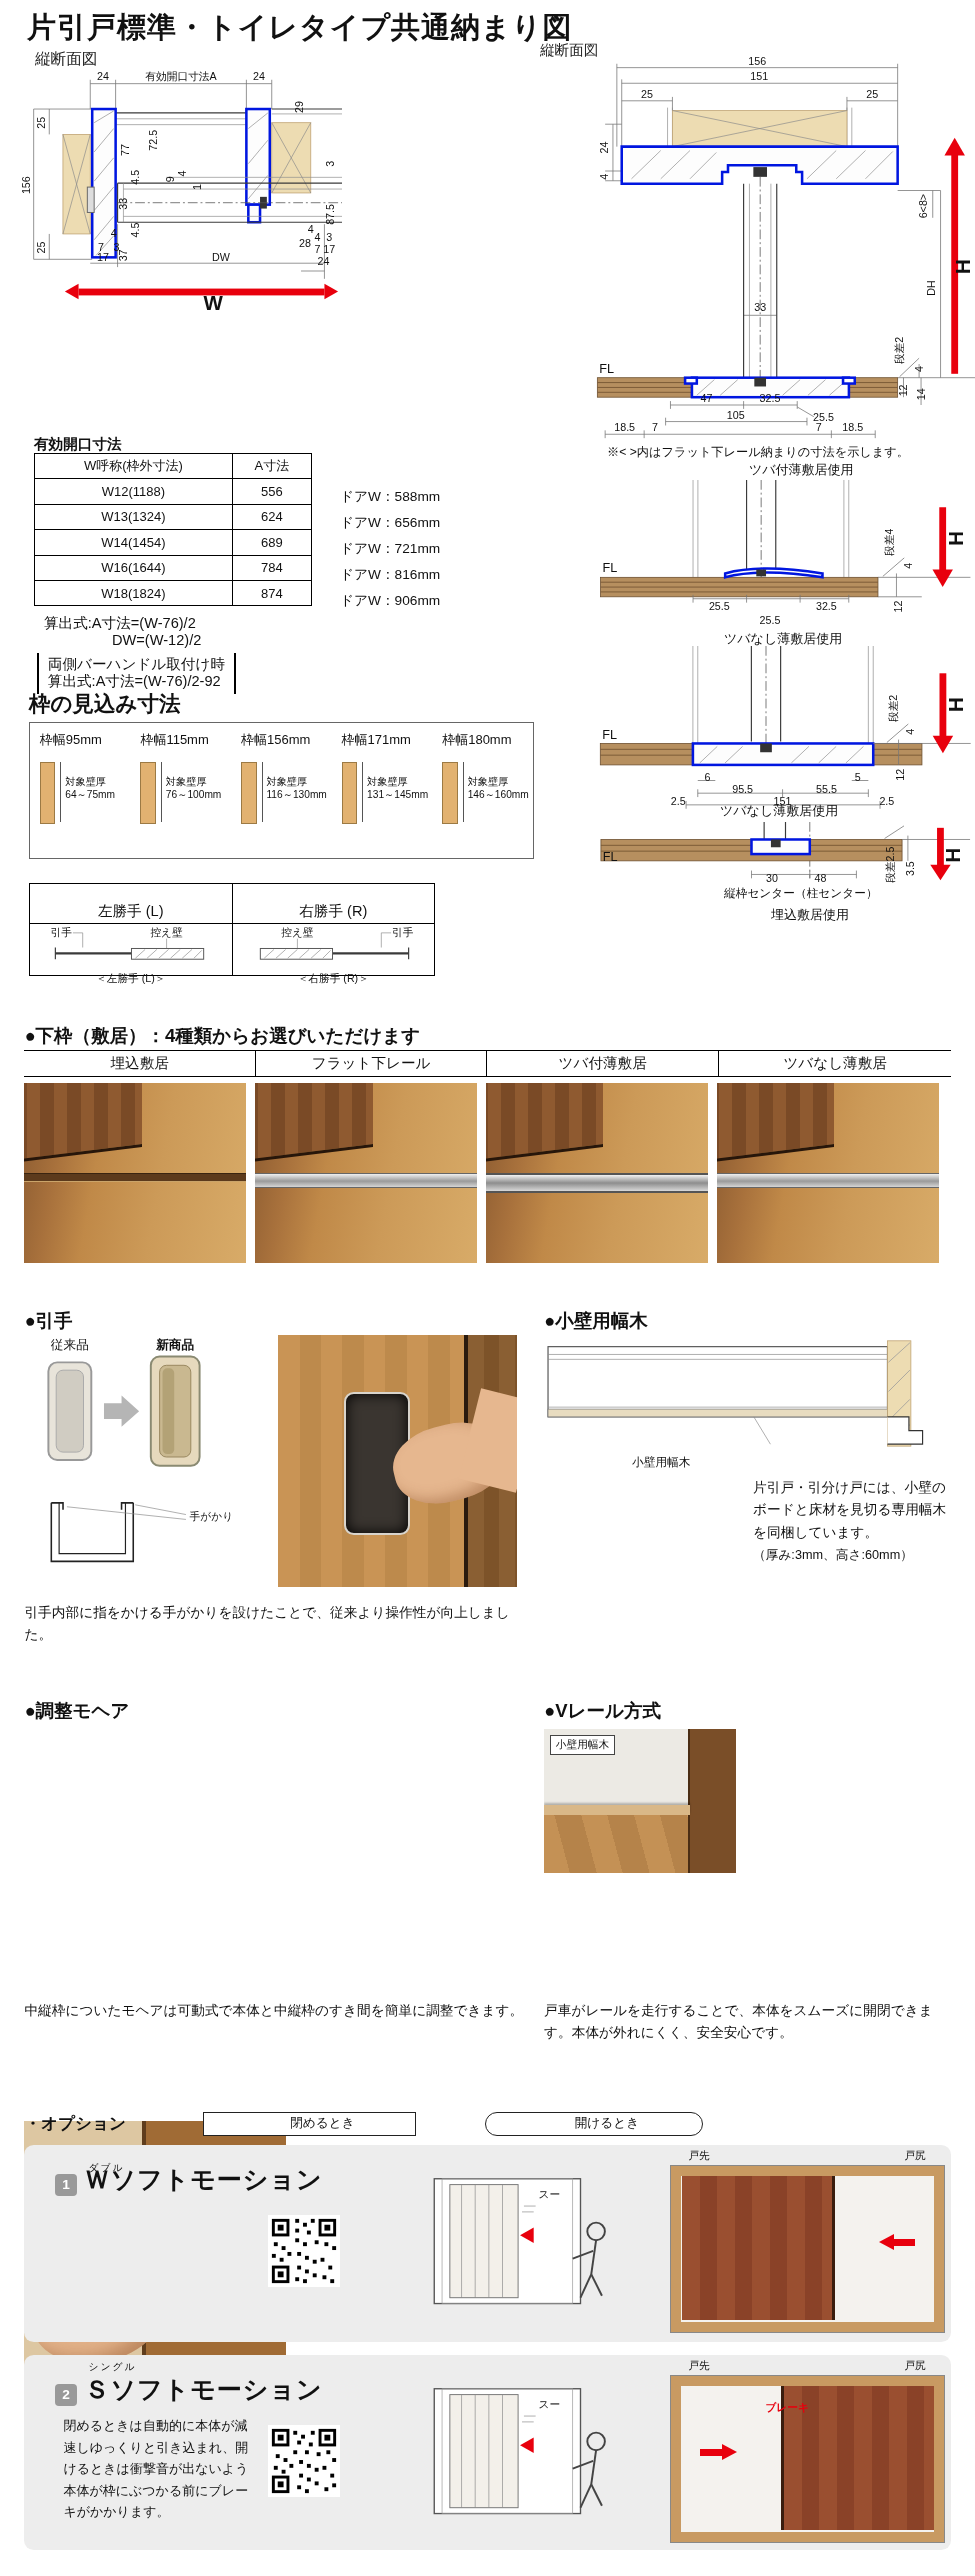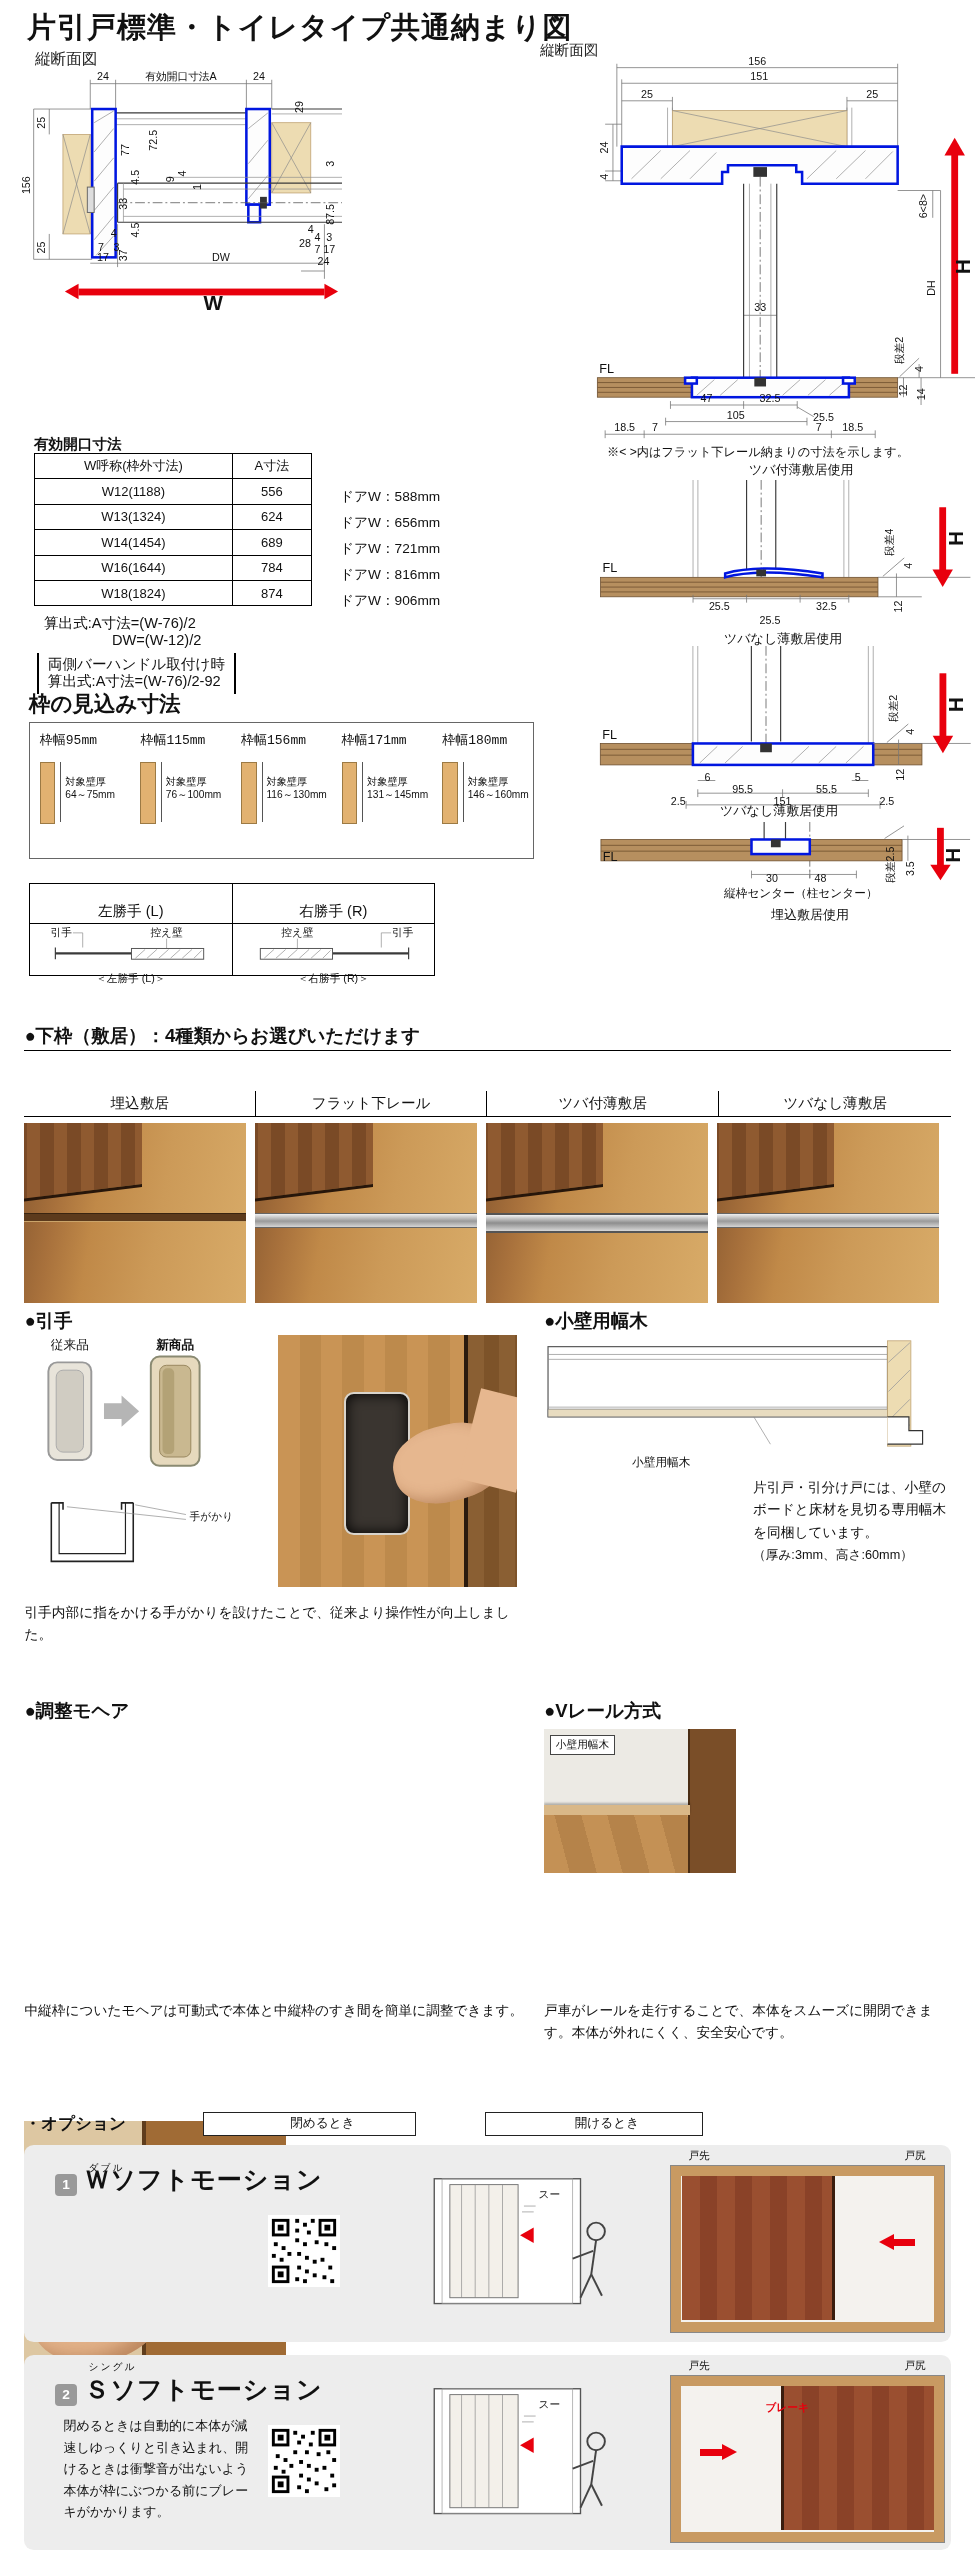--- a/index.html
+++ b/index.html
@@ -29,21 +29,21 @@
   svg text.lbl{font-size:13px;fill:#111;text-anchor:middle;font-family:"Liberation Sans",sans-serif;}
   svg text.lblb{font-size:13px;font-weight:bold;fill:#111;text-anchor:middle;}
   svg text.sm{font-size:11px;fill:#111;text-anchor:middle;}
   table.open{border-collapse:collapse;font-size:13px;}
   table.open th,table.open td{border:1.6px solid #000;text-align:center;height:24.4px;padding:0 5.9px;font-weight:normal;}
   .doorw{font-size:13.7px;line-height:26px;}
   .formula{font-size:14.6px;line-height:17.6px;}
   .bracket{border-left:2px solid #000;border-right:2px solid #000;padding:2.9px 8.8px;margin-top:2.9px;display:inline-block;}
   .framebox{border:1px solid #666;display:flex;}
   .fcol{flex:1;padding:7.8px 3.9px 3.9px 9.8px;}
-  .fcol .fw{font-family:Liberation Mono, monospace;font-size:13px;margin-bottom:13.7px;}
+  .fcol .fw{font-family:Liberation Sans, sans-serif;font-size:13px;margin-bottom:13.7px;}
   .fcol .frow{display:flex;align-items:flex-start;}
   .woodbar{width:13.7px;height:60px;background:#e2b271;border:1px solid #9c7a44;margin-right:4.9px;}
   .dimline{width:1px;height:60px;background:#555;margin:0 3.9px 0 0;}
   .wallt{font-size:10.2px;line-height:12.7px;padding-top:13.7px;}
   .handbox{border:1.4px solid #000;display:flex;}
   .hcell{flex:1;}
   .hcell+.hcell{border-left:1.4px solid #000;}
   .hhead{border-bottom:1.4px solid #000;text-align:center;font-size:14.6px;height:24.4px;line-height:24.4px;margin-top:15px;}
   .hcap{text-align:center;font-size:10.7px;margin-top:1px;}
   .shikii-line{border-top:1.6px solid #000;}
@@ -527,21 +527,21 @@
         <line class="hatch" x1="68" y1="35" x2="78" y2="26"></line>
         <line class="hatch" x1="80" y1="35" x2="90" y2="26"></line>
         <line class="hatch" x1="92" y1="35" x2="100" y2="27"></line>
     </svg>
     <div class="hcap">＜右勝手 (R)＞</div>
   </div>
 </div>
 
 <div class="abs sec-h" style="left:24.4px;top:1023px;">●下枠（敷居）：4種類からお選びいただけます</div>
 <div class="abs shikii-line" style="left:24.4px;top:1050px;width:927px;height:217px;">
-  <div style="display:flex;margin-top:40px;">
+  <div style="display:flex;">
     <div class="sh-head sh-col" style="width:231px;">埋込敷居</div>
     <div class="sh-head sh-col" style="width:231px;">フラット下レール</div>
     <div class="sh-head sh-col" style="width:231px;">ツバ付薄敷居</div>
     <div class="sh-head" style="width:233px;">ツバなし薄敷居</div>
   </div>
   <div style="display:flex;gap:8.8px;margin-top:5.9px;">
     <div class="photo wood-floor" style="width:222px;height:180px;">
         <div class="doorslab"></div>
         <div class="rail groove"></div>
       </div>
@@ -632,21 +632,21 @@
 </div>
 
 <div class="abs desc" style="left:24.4px;top:2000px;width:503px;">中縦枠についたモヘアは可動式で本体と中縦枠のすき間を簡単に調整できます。</div>
 
 <div class="abs sec-h" style="left:544px;top:1698px;">●Vレール方式</div>
 
 <div class="abs desc" style="left:544px;top:2000px;width:410px;">戸車がレールを走行することで、本体をスムーズに開閉できます。本体が外れにくく、安全安心です。</div>
 
 <div class="abs" style="left:24.4px;top:2113px;font-size:16.6px;font-weight:bold;">・オプション</div>
 <div class="abs opt-head" style="left:203px;top:2112px;width:185px;height:22.4px;">閉めるとき</div>
-<div class="abs opt-head" style="left:485px;top:2112px;width:190px;height:22.4px;">開けるとき</div>
+<div class="abs opt-head" style="left:485px;top:2112px;width:190px;height:22.4px;border-radius:12px;">開けるとき</div>
 
 <div class="abs opt-row" style="left:24.4px;top:2145px;width:927px;height:197px;">
   <div class="badge abs" style="left:31px;top:29px;">1</div>
   <div class="abs opt-ruby" style="left:64px;top:17px;">ダブル</div>
   <div class="abs opt-name" style="left:60px;top:17.6px;">Ｗソフトモーション</div>
   <svg class="abs" style="left:244px;top:70px;background:#fff;" width="72" height="72" viewBox="0 0 74 74">
     <rect x="0" y="0" width="74" height="74" fill="#fff"></rect>
     <g fill="#000">
         <rect x="4" y="4" width="18" height="18"></rect>
         <rect x="52" y="4" width="18" height="18"></rect>

